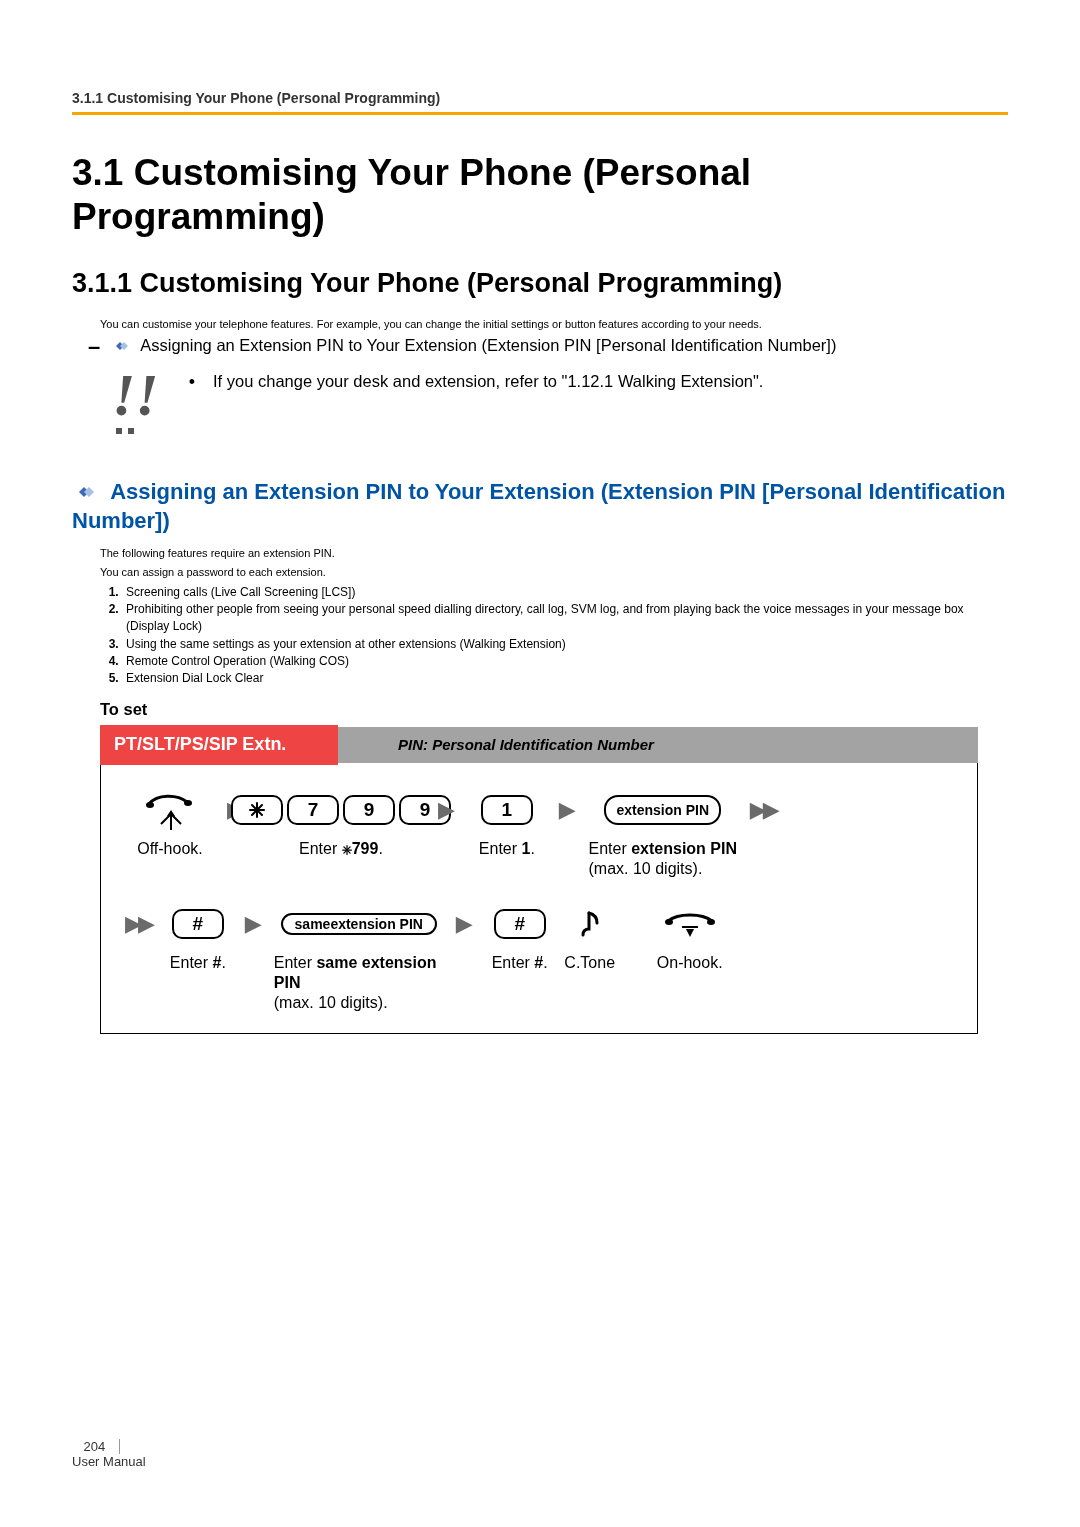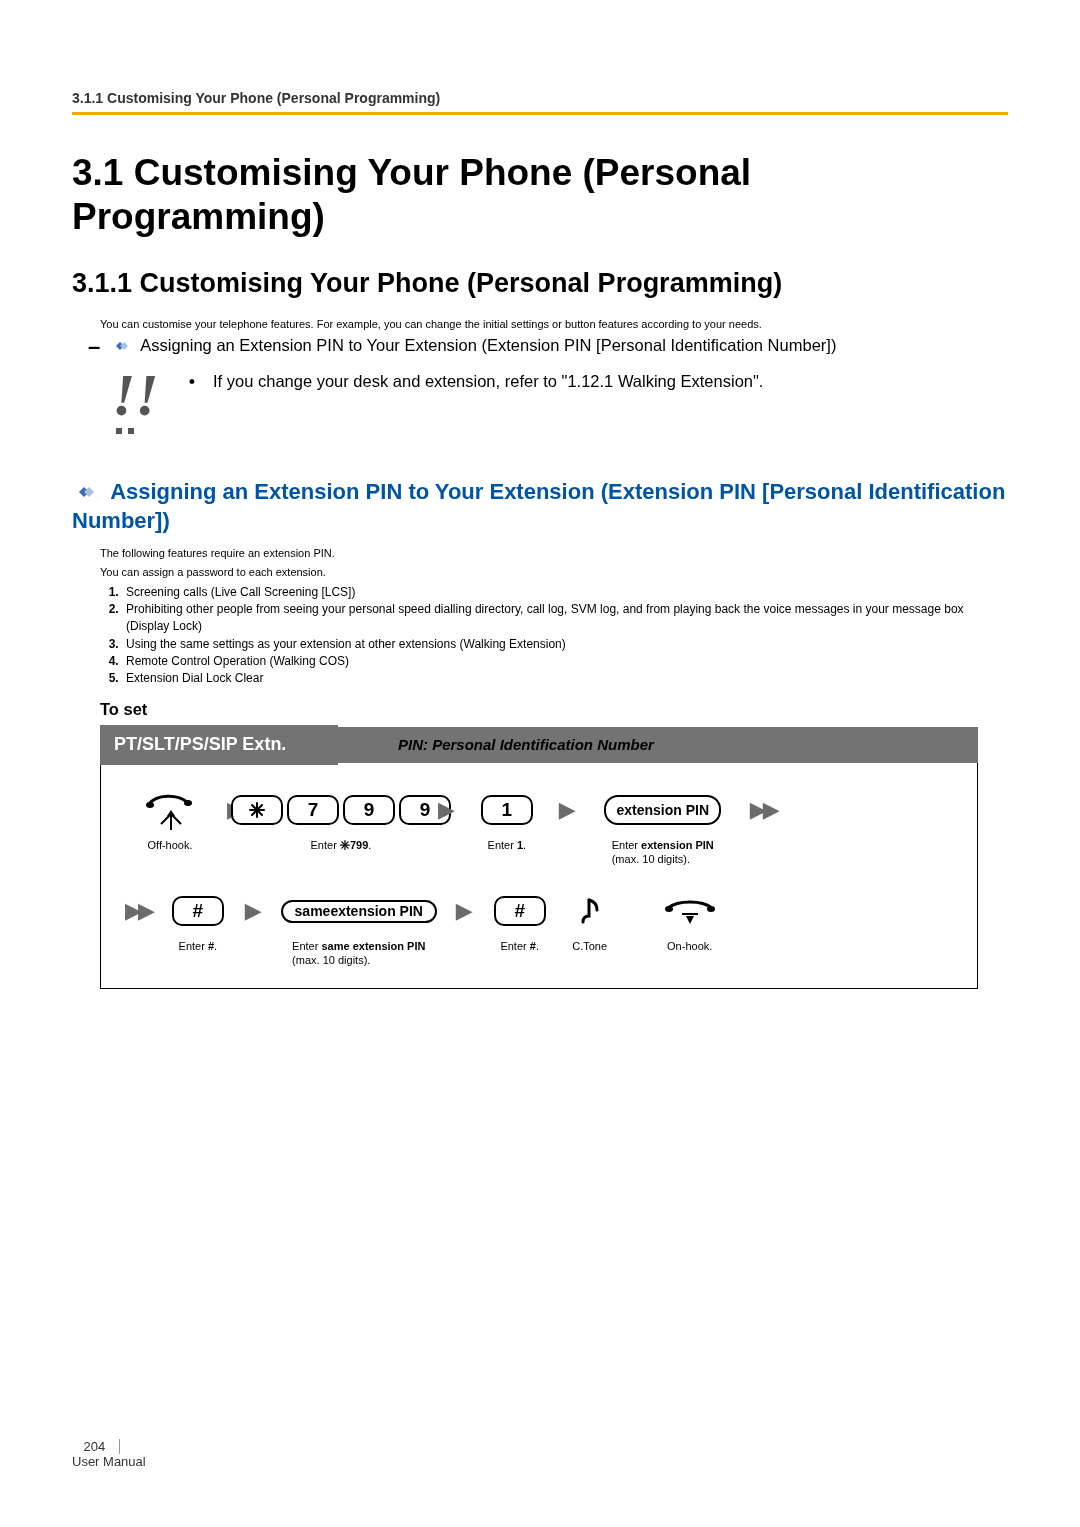--- a/index.html
+++ b/index.html
@@ -135,32 +135,32 @@
     margin-left: 28px;
     width: 878px;
     box-sizing: border-box;
   }
   .proc-header {
     display: flex;
     align-items: center;
     height: 36px;
   }
   .proc-header-black {
-    background: #737373;
+    background: #ef4444;
     color: #fff;
     font-weight: bold;
     font-size: 18px;
     height: 36px;
     display: flex;
     align-items: center;
     padding: 2px 14px;
     flex: 0 0 210px;
   }
   .proc-header-rest {
-    background: #737373;
+    background: #a3a3a3;
     height: 36px;
     flex: 1;
     display: flex;
     align-items: center;
     padding-left: 60px;
     font-style: italic;
     font-weight: bold;
     font-size: 15px;
   }
   .proc-body {
@@ -214,21 +214,21 @@
     font-size: 14px;
     padding: 0 10px;
   }
   .key.pill.stack {
     height: auto;
     padding: 2px 12px;
     line-height: 1.05;
     text-align: center;
   }
   .cap {
-    font-size: 11px;
+    font-size: 16px;
     margin-top: 10px;
     line-height: 1.25;
   }
   .cap .b { font-weight: bold; }
   .icon-box { height: 38px; display:flex; align-items:center; justify-content:center;}
   .footer {
     position: absolute;
     left: 72px;
     bottom: 58px;
     display: flex;

